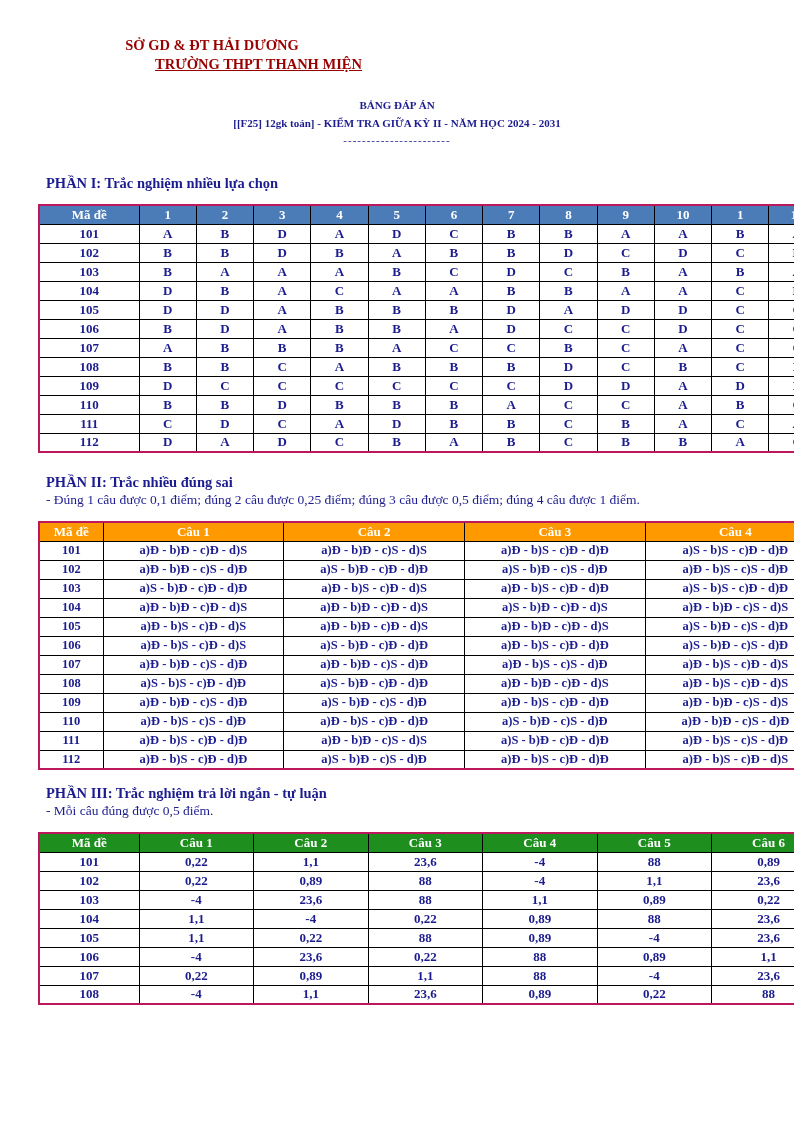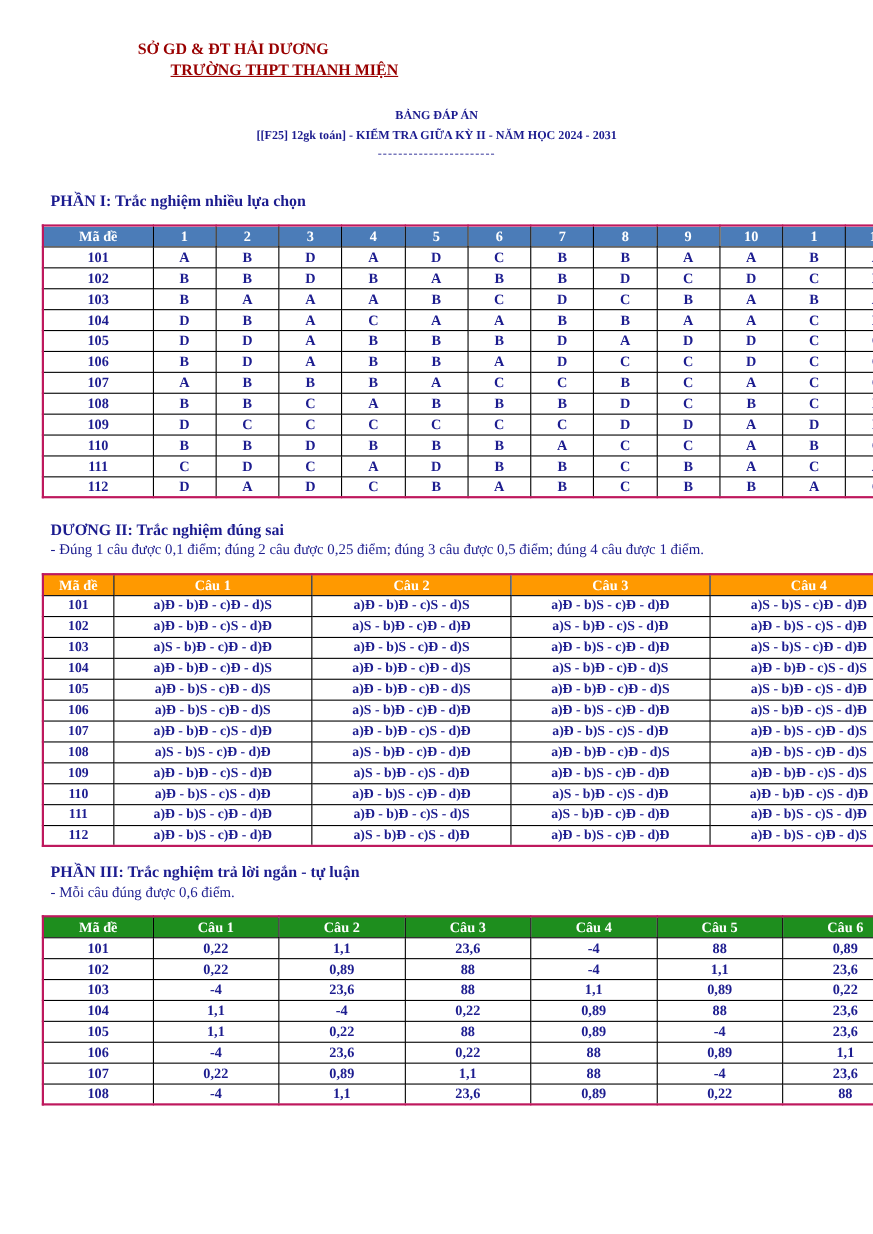--- a/index.html
+++ b/index.html
@@ -316,21 +316,21 @@
           <td>C</td>
           <td>B</td>
           <td>B</td>
           <td>A</td>
           <td>C</td>
         </tr>
       </tbody>
     </table>
 
   <div class="section sec2">
-    <div class="section-heading">DƯƠNG II: Trắc nghiệm đúng sai</div>
+    <div class="section-heading">PHẦN II: Trắc nhiều đúng sai</div>
     <div class="section-note">- Đúng 1 câu được 0,1 điểm; đúng 2 câu được 0,25 điểm; đúng 3 câu được 0,5 điểm; đúng 4 câu được 1 điểm.</div>
   </div>
   <table class="answers t2">
       <thead>
         <tr>
           <th>Mã đề</th>
           <th>Câu 1</th>
           <th>Câu 2</th>
           <th>Câu 3</th>
           <th>Câu 4</th>
@@ -419,21 +419,21 @@
           <td>a)Đ - b)S - c)Đ - d)Đ</td>
           <td>a)S - b)Đ - c)S - d)Đ</td>
           <td>a)Đ - b)S - c)Đ - d)Đ</td>
           <td>a)Đ - b)S - c)Đ - d)S</td>
         </tr>
       </tbody>
     </table>
 
   <div class="section sec3">
     <div class="section-heading">PHẦN III: Trắc nghiệm trả lời ngắn - tự luận</div>
-    <div class="section-note">- Mỗi câu đúng được 0,6 điểm.</div>
+    <div class="section-note">- Mỗi câu đúng được 0,5 điểm.</div>
   </div>
   <table class="answers t3">
       <thead>
         <tr>
           <th>Mã đề</th>
           <th>Câu 1</th>
           <th>Câu 2</th>
           <th>Câu 3</th>
           <th>Câu 4</th>
           <th>Câu 5</th>

